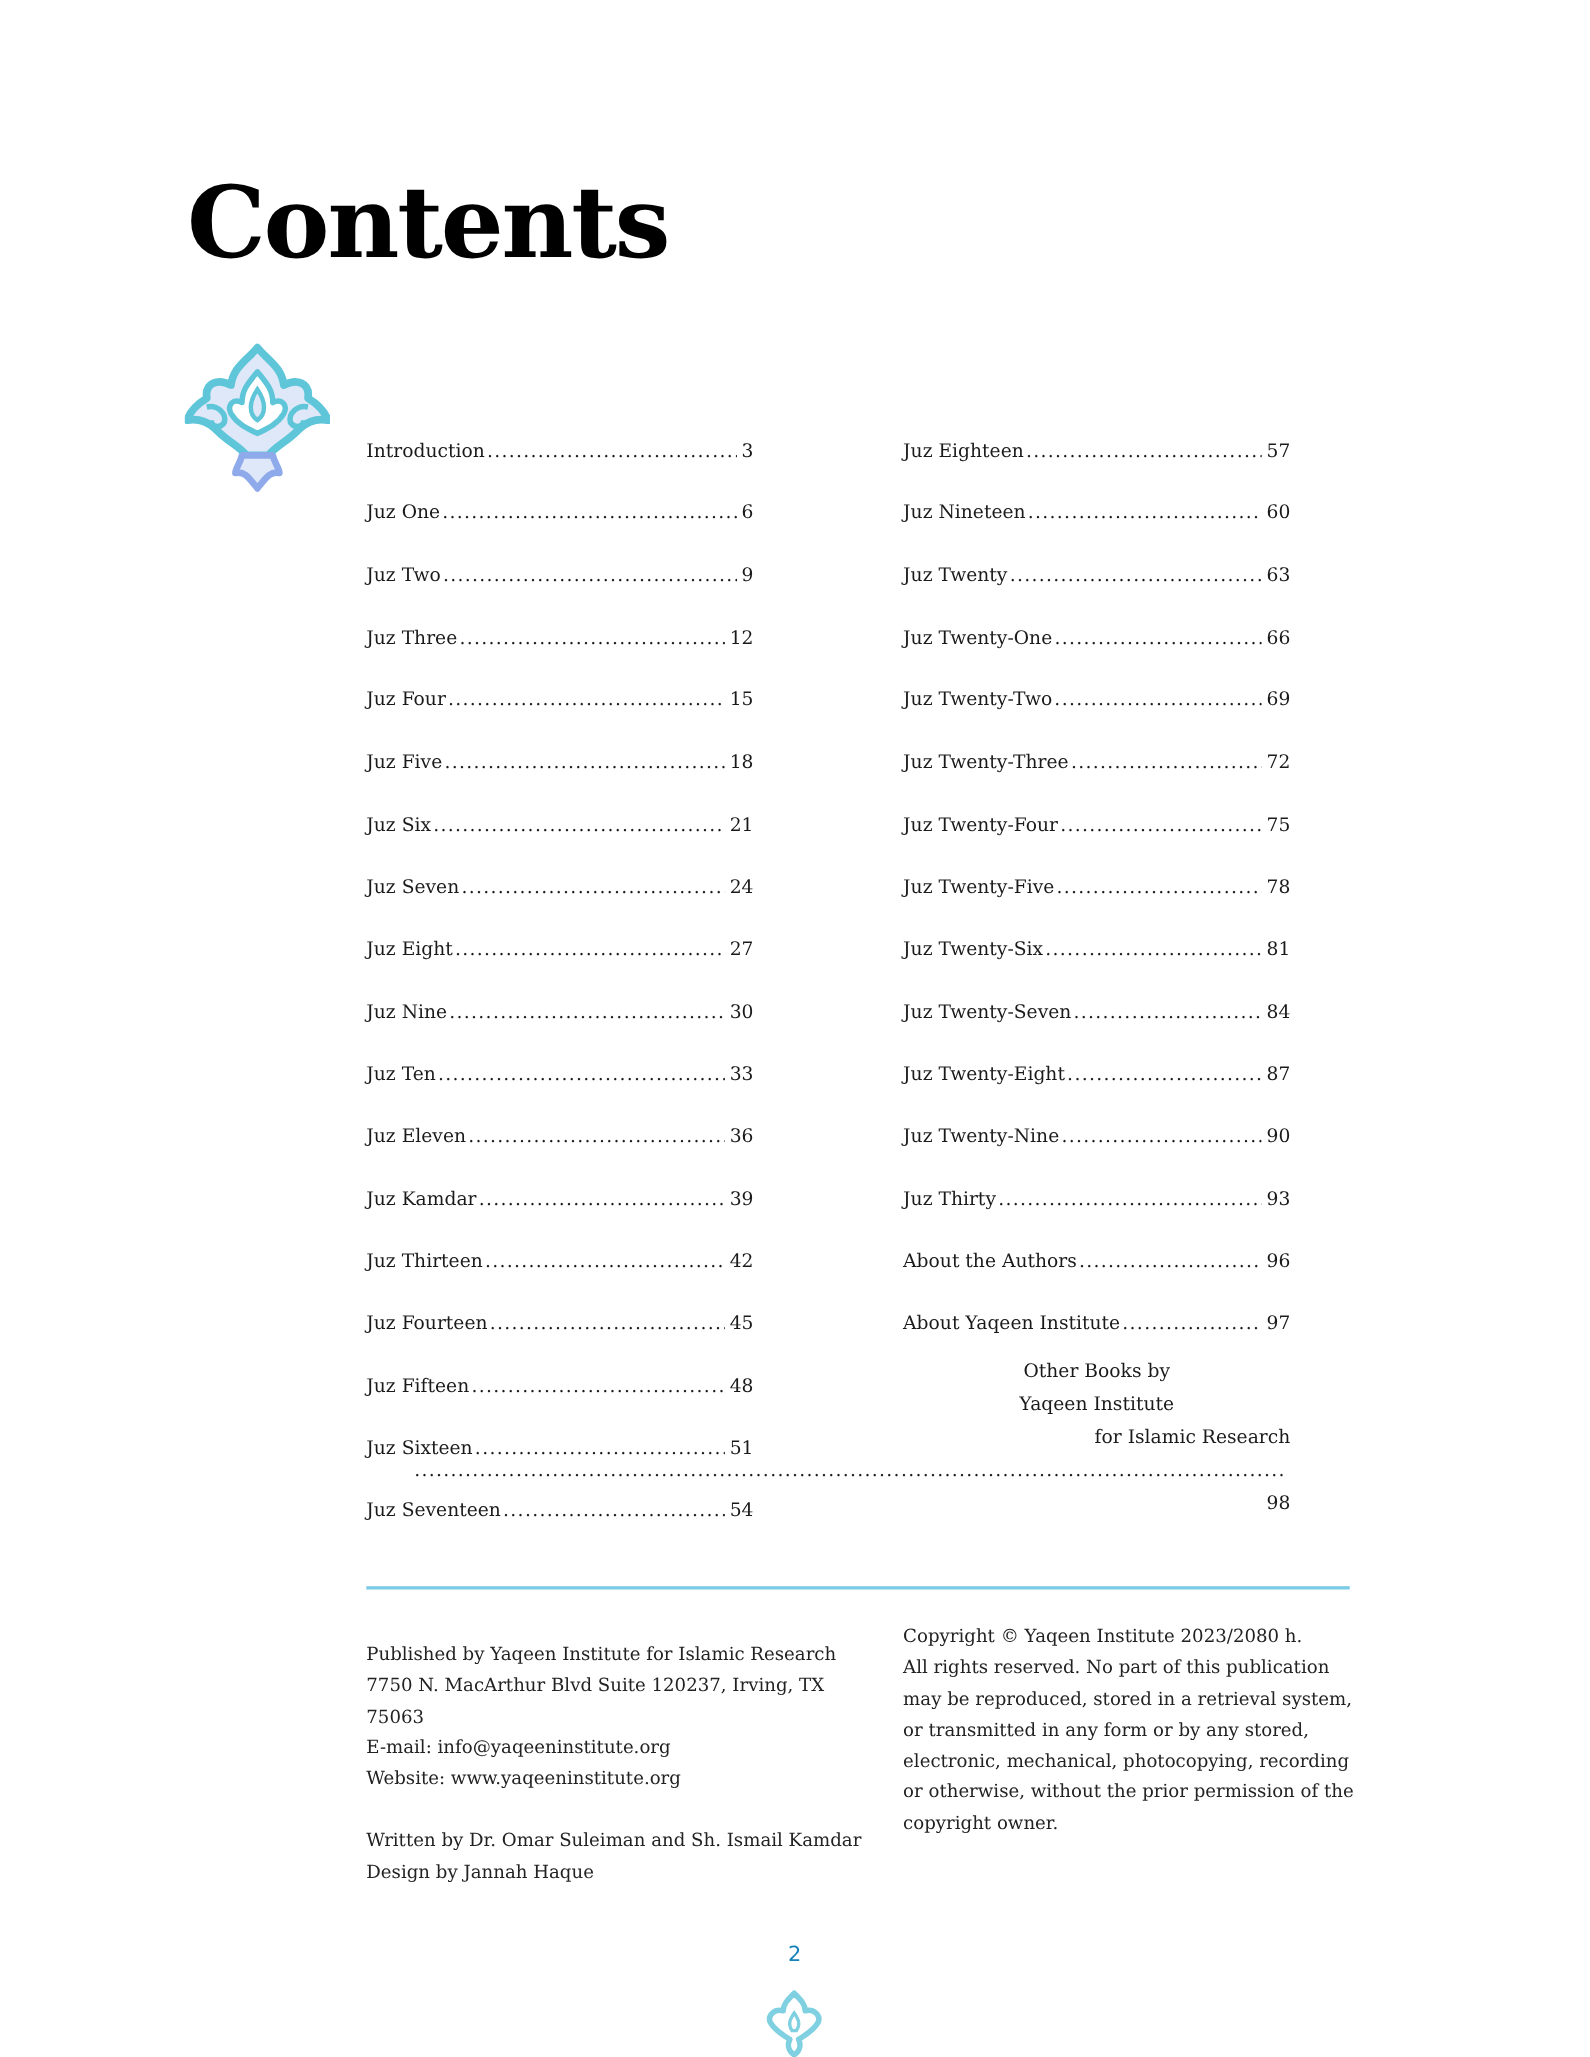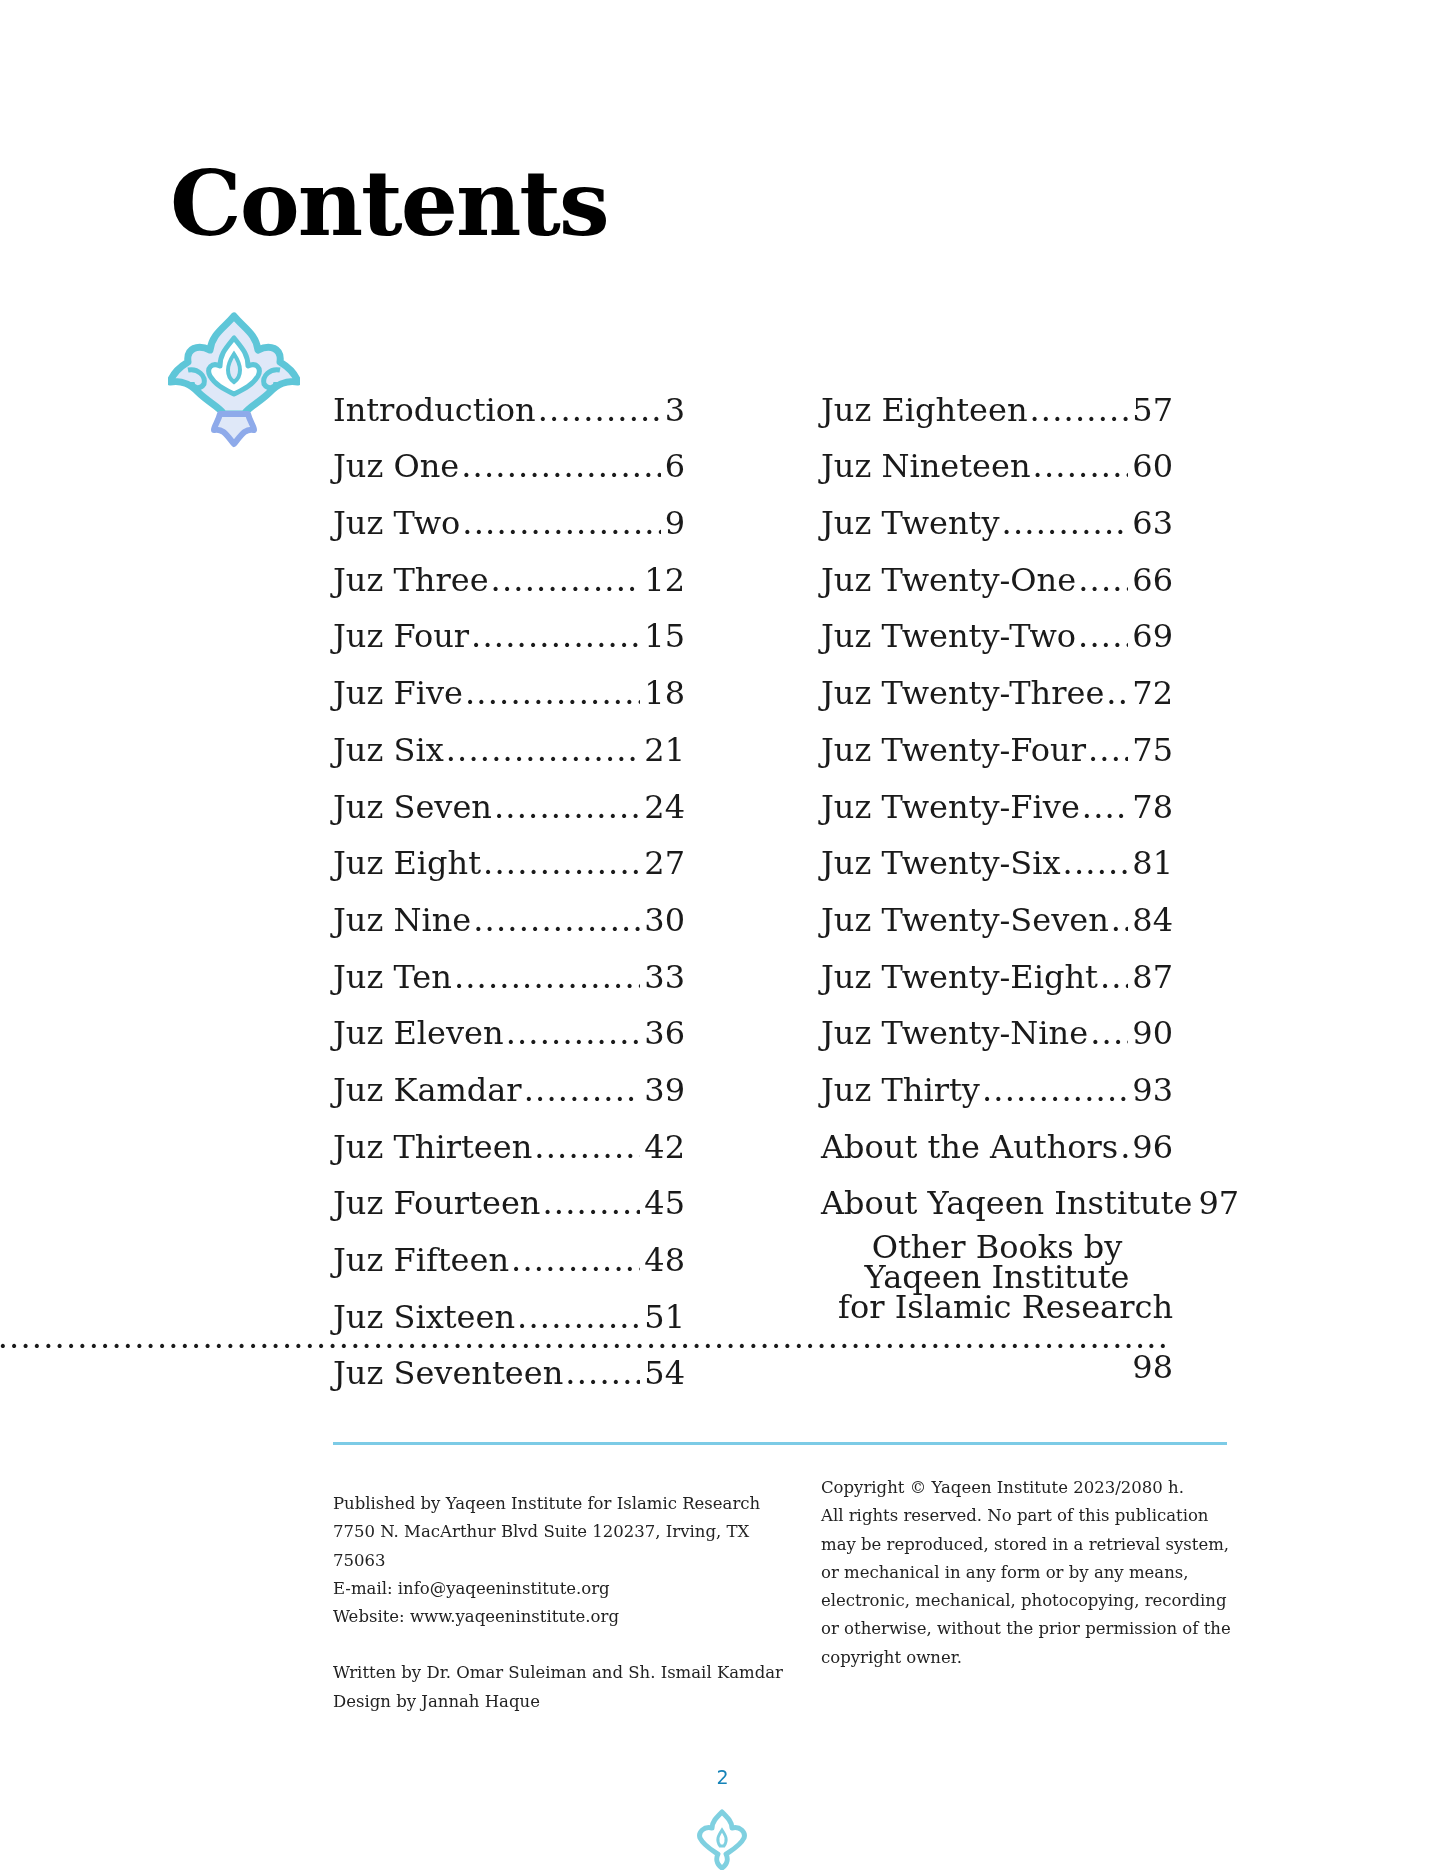--- a/index.html
+++ b/index.html
@@ -3,21 +3,21 @@
 <meta charset="utf-8">
 <style>
   html,body{margin:0;padding:0;background:#ffffff;}
   body{width:1445px;height:1870px;position:relative;overflow:hidden;font-family:"DejaVu Serif","Liberation Serif",serif;color:#1a1a1a;}
   .title{position:absolute;left:170px;top:158px;font-family:"DejaVu Serif",serif;font-weight:bold;font-size:90px;letter-spacing:-2px;color:#000000;line-height:1;margin:0;}
   .orn-top{position:absolute;left:168px;top:310px;width:132px;height:138px;}
   .orn-bot{position:absolute;left:694px;top:1808px;width:56px;height:62px;}
   .toc-col{position:absolute;top:368px;width:352px;}
   .toc-left{left:333px;}
   .toc-right{left:821px;}
-  .toc-row{display:flex;align-items:flex-end;height:56.7px;font-size:32px;line-height:30px;white-space:nowrap;}
+  .toc-row{display:flex;align-items:flex-end;height:56.7px;font-size:17px;line-height:30px;white-space:nowrap;}
   .toc-row .lbl{flex:0 0 auto;}
   .toc-row .dots{flex:1 1 auto;overflow:hidden;margin:0 4px 0 2px;color:#1a1a1a;letter-spacing:1.2px;}
   .toc-row .dots::before{content:"........................................................................................................................";}
   .toc-row .pg{flex:0 0 auto;}
   .toc-row.multi{height:auto;padding-top:20px;align-items:flex-end;}
   .divider{position:absolute;left:333px;top:1442px;width:894px;height:3px;background:#7ccbe6;}
   .foot{position:absolute;top:1474px;font-size:16.5px;line-height:28.3px;color:#222;}
   .foot-left{left:333px;width:460px;margin-top:16px;}
   .foot-right{left:821px;width:420px;}
   .foot p{margin:0;}
@@ -229,21 +229,21 @@
   <p>Website: www.yaqeeninstitute.org</p>
   <div class="gap"></div>
   <p>Written by Dr. Omar Suleiman and Sh. Ismail Kamdar</p>
   <p>Design by Jannah Haque</p>
 </div>
 
 <div class="foot foot-right">
   <p>Copyright © Yaqeen Institute 2023/2080 h.</p>
   <p>All rights reserved. No part of this publication</p>
   <p>may be reproduced, stored in a retrieval system,</p>
-  <p>or mechanical in any form or by any means,</p>
+  <p>or transmitted in any form or by any stored,</p>
   <p>electronic, mechanical, photocopying, recording</p>
   <p>or otherwise, without the prior permission of the</p>
   <p>copyright owner.</p>
 </div>
 
 <div class="pagenum">2</div>
 
 <svg class="orn-bot" viewBox="0 0 56 62">
   <path d="M28 4 C22 10 18 14 18 20 C10 18 4 24 6 30 C10 38 18 42 24 46 C22 50 22 56 28 60 C34 56 34 50 32 46 C38 42 46 38 50 30 C52 24 46 18 38 20 C38 14 34 10 28 4 Z" fill="none" stroke="#7fd0e0" stroke-width="5" stroke-linejoin="round"></path>
   <path d="M28 22 C24 28 22 32 26 38 L30 38 C34 32 32 28 28 22 Z" fill="none" stroke="#7fd0e0" stroke-width="3"></path>

